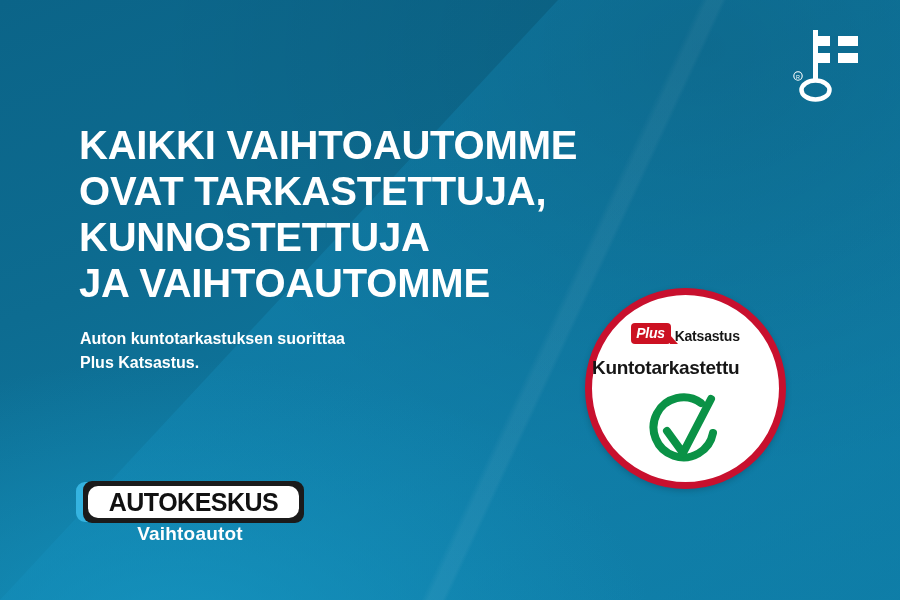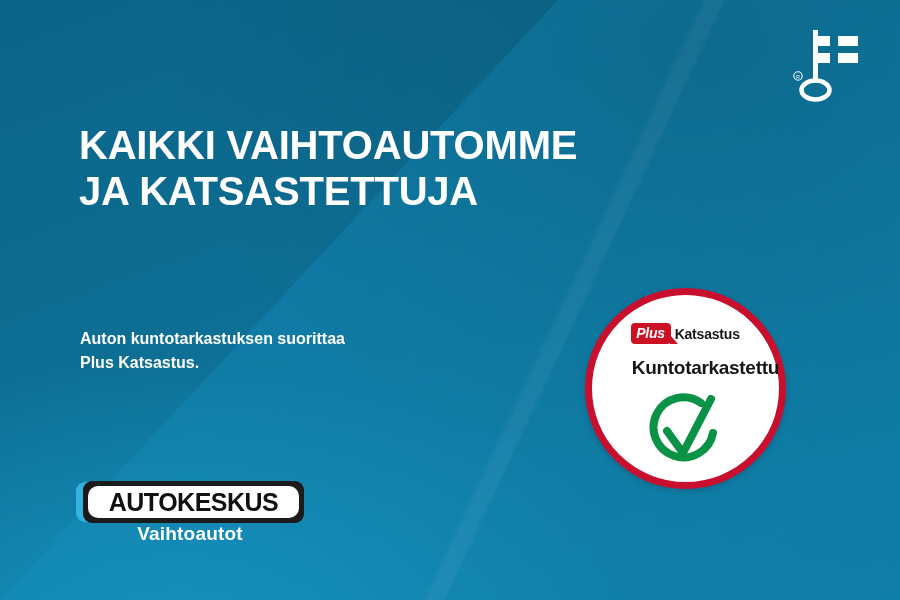--- a/index.html
+++ b/index.html
@@ -151,21 +151,21 @@
     background: #ffffff;
     border: 7px solid #c8102e;
     box-sizing: border-box;
     box-shadow: 0 2px 6px rgba(0,0,0,.18);
   }
   #seal-brand {
     position: absolute;
     left: 0; right: 0;
     top: 28px;
     display: flex;
-    align-items: center;
+    align-items: flex-end;
     justify-content: center;
     gap: 4px;
   }
   .plus-chip {
     position: relative;
     background: #cc1122;
     border-radius: 4px;
     padding: 2px 6px 3px 5px;
     line-height: 1;
   }
@@ -187,21 +187,21 @@
   #seal-brand-word {
     color: #161616;
     font-weight: 700;
     font-size: 14px;
     letter-spacing: -0.2px;
   }
   #seal-title {
     position: absolute;
     left: 0; right: 0;
     top: 62px;
-    text-align: right;
+    text-align: left;
     color: #161616;
     font-weight: 700;
     font-size: 19px;
     letter-spacing: -0.3px;
   }
   #seal-check {
     position: absolute;
     left: 50%;
     transform: translateX(-50%);
     top: 98px;
@@ -233,21 +233,23 @@
 
       <rect x="32" y="22" width="40" height="7" fill="#0d6c91"></rect>
 
       <circle cx="12" cy="52" r="4.2" fill="none" stroke="#ffffff" stroke-width="1.1"></circle>
       <text x="12" y="54.6" font-family="Liberation Sans, sans-serif" font-size="5.4" fill="#ffffff" text-anchor="middle">R</text>
     </svg>
   </div>
 
   <div id="headline">
     <span class="hl-line">KAIKKI VAIHTOAUTOMME</span>
-    <span class="hl-line">JA KATSASTETTUJA</span>
+    <span class="hl-line">OVAT TARKASTETTUJA,</span>
+    <span class="hl-line">KUNNOSTETTUJA</span>
+    <span class="hl-line">JA VAIHTOAUTOMME</span>
   </div>
 
   <div id="subtitle">
     <span class="sub-line">Auton kuntotarkastuksen suorittaa</span>
     <span class="sub-line">Plus Katsastus.</span>
   </div>
 
   <div id="logo-block">
     <div class="plate">
       <div class="plate-cyan"></div>

